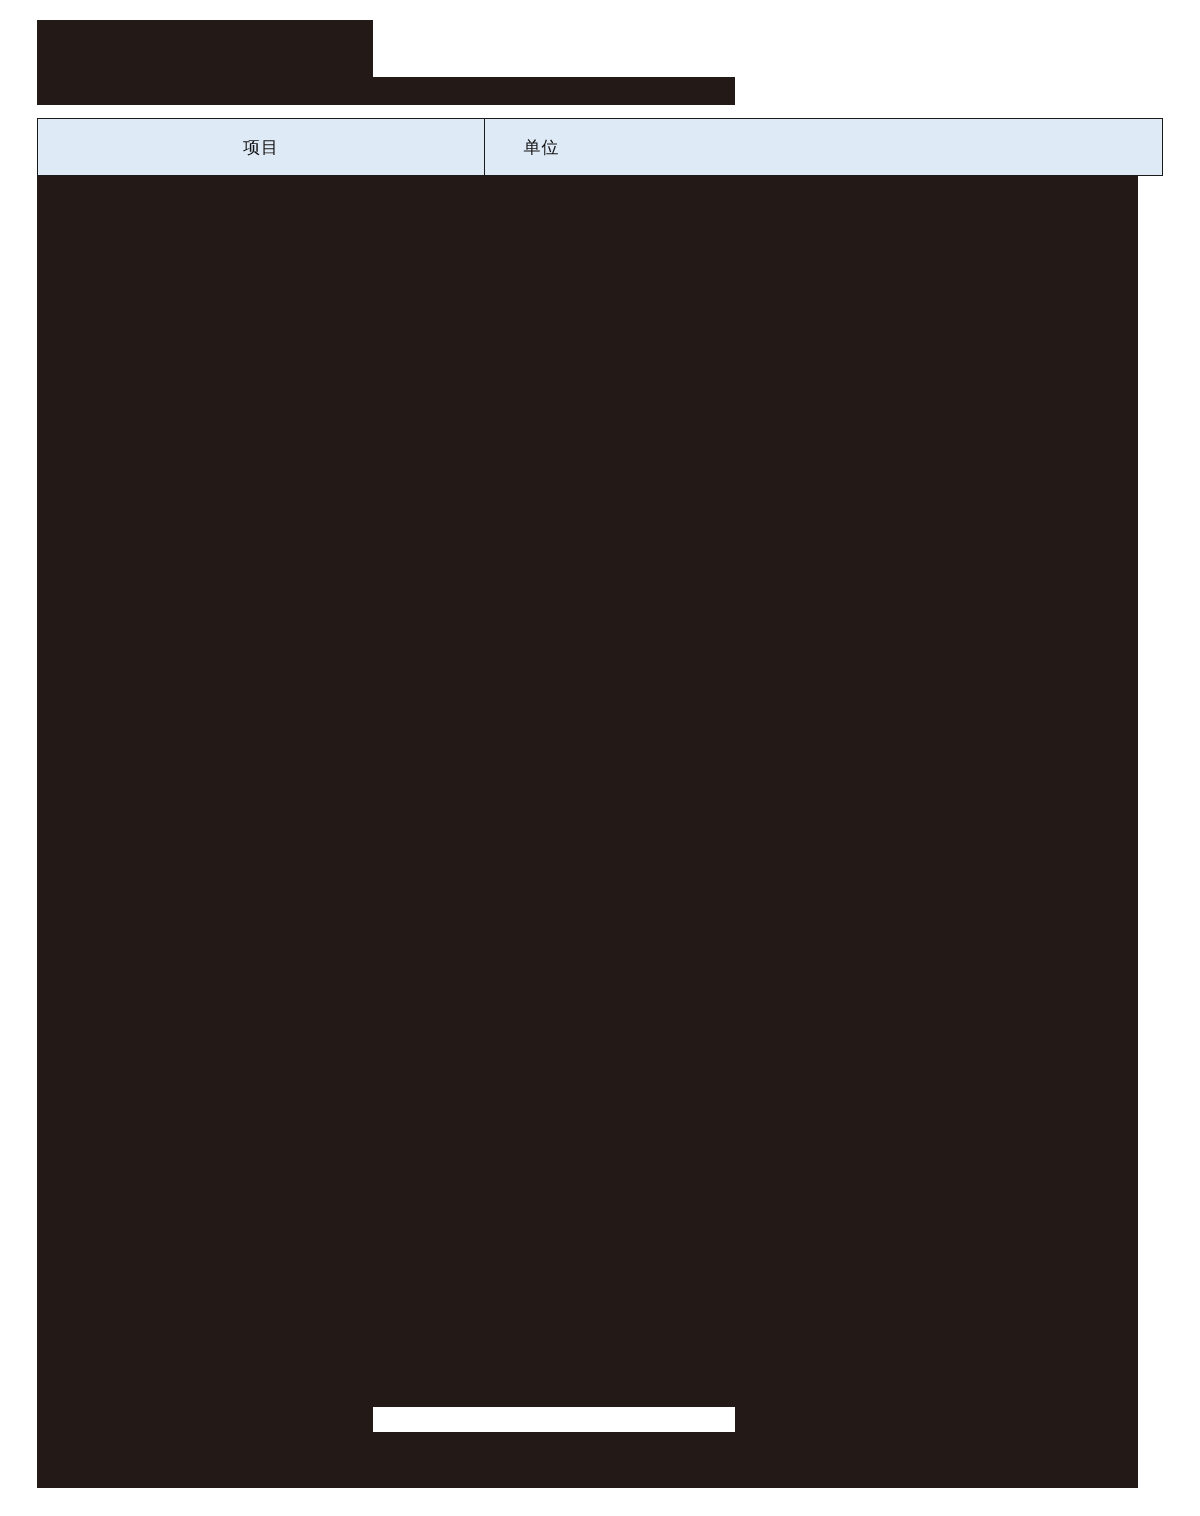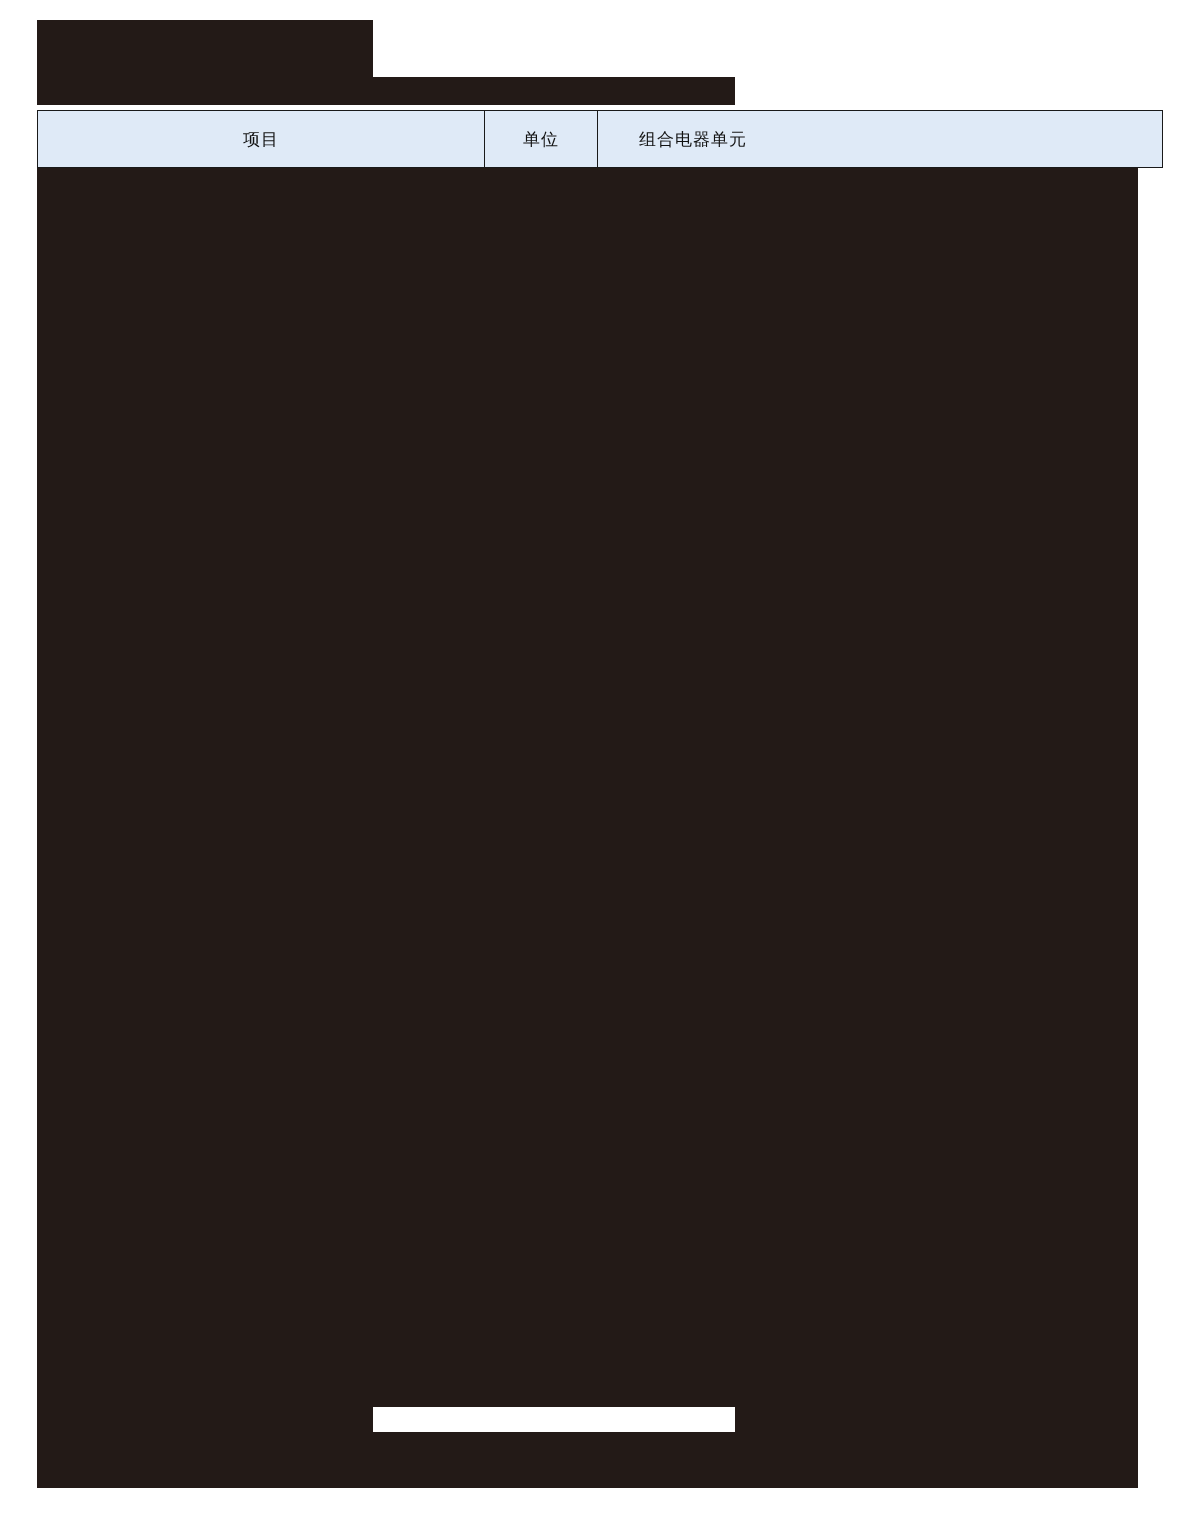--- a/index.html
+++ b/index.html
@@ -25,21 +25,21 @@
   
   .blk {
     position: absolute;
     background: #231a17;
   }
 
   
   .header-row {
     position: absolute;
     left: 37px;
-    top: 110px;
+    top: 118px;
     width: 1126px;
     height: 58px;
     display: flex;
     background: #dfeaf7;
     box-sizing: border-box;
     border: 1px solid #1a1a1a;
   }
   .hcell {
     display: flex;
     align-items: center;
@@ -76,16 +76,15 @@
       <div class="blk" style="left: 1101px; top: 750px; width: 37px; height: 297px; background: rgb(35, 26, 23);"></div>
       <div class="blk" style="left: 1101px; top: 1090px; width: 37px; height: 317px; background: rgb(35, 26, 23);"></div>
       <div class="blk" style="left: 37px; top: 1407px; width: 336px; height: 25px; background: rgb(35, 26, 23);"></div>
       <div class="blk" style="left: 735px; top: 1407px; width: 403px; height: 25px; background: rgb(35, 26, 23);"></div>
       <div class="blk" style="left: 37px; top: 1432px; width: 1101px; height: 56px; background: rgb(35, 26, 23);"></div>
     </div>
 
   <div class="header-row">
     <div class="hcell c0">项目</div>
     <div class="hcell c1">单位</div>
-    <div class="hcell c3">组合电器单元</div>
   </div>
 
 </div>
 
 </body></html>

